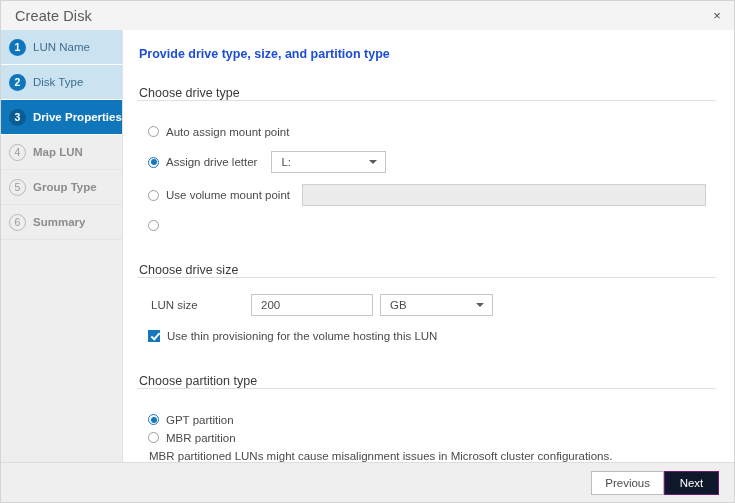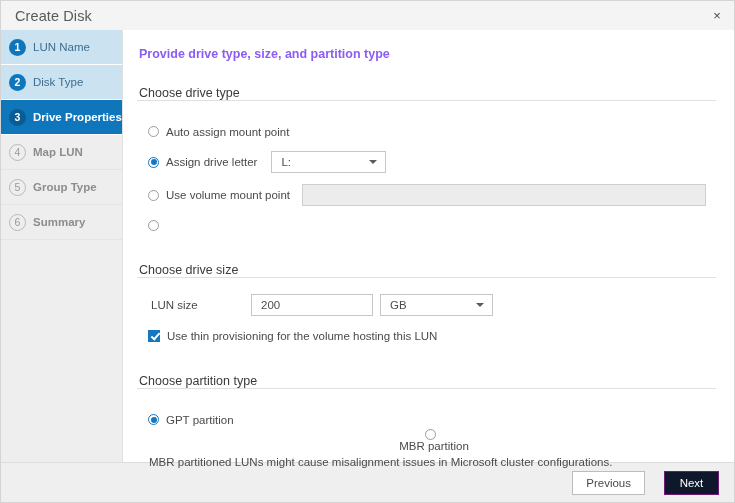--- a/index.html
+++ b/index.html
@@ -153,21 +153,21 @@
     flex: 1;
     position: relative;
     padding: 0 14px 0 14px;
     box-sizing: border-box;
     background: #ffffff;
     min-width: 0;
   }
   .page-title {
     font-size: 12.5px;
     font-weight: bold;
-    color: #8b5cf6;
+    color: #1d4ed8;
     margin: 17px 0 0 0;
     padding-left: 2px;
   }
 
   .section {
     margin-top: 25px;
   }
   .section.size { margin-top: 29px; }
   .section.partition { margin-top: 30px; }
 
@@ -184,21 +184,21 @@
     padding-top: 5px;
   }
 
   .row {
     display: flex;
     align-items: center;
     margin-top: 17px;
     min-height: 17px;
   }
   .row.gap-top { margin-top: 11px; }
-  .row.tight { margin-top: 1px; flex-direction: column; }
+  .row.tight { margin-top: 1px; }
 
   
   .radio {
     width: 11px;
     height: 11px;
     min-width: 11px;
     border-radius: 50%;
     border: 1px solid #9c9c9c;
     background: #ffffff;
     box-sizing: border-box;
@@ -349,21 +349,21 @@
     align-items: center;
     justify-content: center;
     box-sizing: border-box;
     cursor: pointer;
     font-family: "Liberation Sans", sans-serif;
   }
   .btn.secondary {
     background: #ffffff;
     border: 1px solid #bdbdbd;
     color: #4a4a4a;
-    margin-right: 19px;
+    margin-right: 0;
   }
   .btn.primary {
     background: #0f172a;
     border: 1px solid #701a75;
     color: #ffffff;
   }
 </style>
 </head>
 <body>
 

